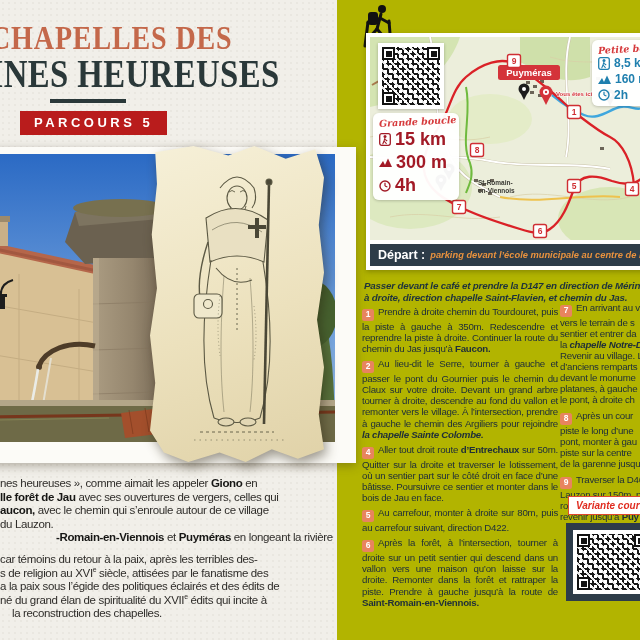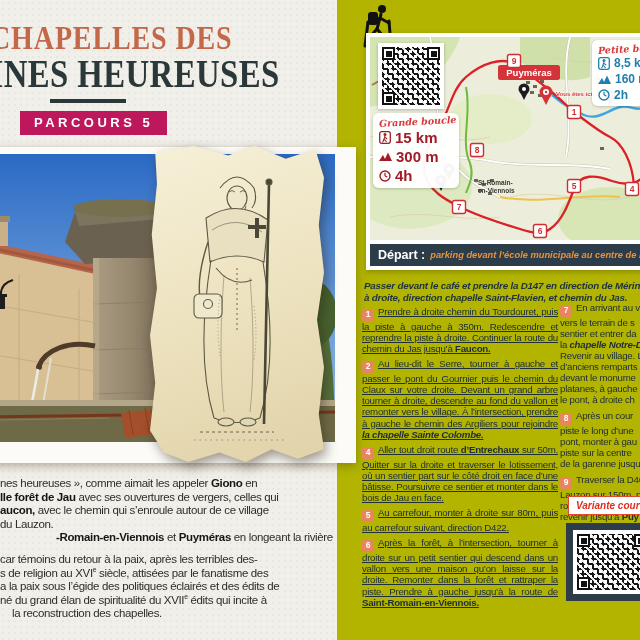--- a/index.html
+++ b/index.html
@@ -11,21 +11,21 @@
   .paper{position:absolute;left:0;top:0;width:337px;height:640px;background:#f1efe9;
          background-image:radial-gradient(rgba(90,80,60,.05) 1px,transparent 1px);background-size:6px 6px;}
   .olive{position:absolute;left:337px;top:0;width:303px;height:640px;background:#b2b400;}
 
   
   .title1{position:absolute;left:-10px;top:20px;font-family:"Liberation Serif",serif;font-weight:700;
           font-size:33px;color:#c4684a;white-space:nowrap;letter-spacing:1px;transform:scaleX(.85);transform-origin:left top;}
   .title2{position:absolute;left:-104px;top:49px;font-family:"Liberation Serif",serif;font-weight:700;
           font-size:41px;color:#2a3839;white-space:nowrap;letter-spacing:.5px;transform:scaleX(.8);transform-origin:left top;}
   .rule{position:absolute;left:50px;top:99px;width:76px;height:4px;background:#2a3839;}
-  .badge-parcours{position:absolute;left:20px;top:111px;background:#be185d;color:#fff;font-weight:700;
+  .badge-parcours{position:absolute;left:20px;top:111px;background:#b91c1c;color:#fff;font-weight:700;
           font-size:13px;letter-spacing:3.5px;padding:4px 14px 5px;white-space:nowrap;}
 
   
   .photo-frame{position:absolute;left:-18px;top:147px;width:360px;height:302px;background:#fcfbf7;
           padding:7px;box-sizing:content-box;box-shadow:0 3px 9px rgba(60,50,30,.35);}
   .photo{position:relative;width:346px;height:288px;overflow:hidden;background:#2c6cc2;}
 
   
   .parch-wrap{position:absolute;left:150px;top:146px;width:174px;height:316px;
           filter:drop-shadow(3px 5px 6px rgba(40,30,10,.45));}
@@ -58,33 +58,33 @@
       repeating-linear-gradient(90deg,#151515 0 2px,transparent 2px 5px),
       repeating-linear-gradient(0deg,#151515 0 2px,#fff 2px 5px);}
   .qr .f{position:absolute;width:13px;height:13px;background:#fff;border:2.5px solid #111;box-sizing:border-box;}
   .qr .f::after{content:"";position:absolute;inset:1.5px;background:#111;}
   .f.tl{top:0;left:0}.f.tr{top:0;right:0}.f.bl{bottom:0;left:0}
 
   .loopbox{position:absolute;background:rgba(255,255,255,.96);border-radius:6px;padding:3px 6px 4px;box-shadow:0 1px 3px rgba(0,0,0,.2);}
   .script{font-family:"DejaVu Serif",serif;font-style:italic;font-weight:700;color:#d63a3c;
           font-size:9.5px;transform:rotate(-3deg);white-space:nowrap;margin-bottom:1px;}
   .statrow{display:flex;align-items:center;gap:4px;font-weight:700;white-space:nowrap;margin-top:2px;}
-  .grande .statrow{color:#a21a26;font-size:15px;}
+  .grande .statrow{color:#a21a26;font-size:18px;}
   .petite .statrow{color:#1f7fae;font-size:12px;}
   #grande-box{left:3px;top:76px;width:74px;}
   #petite-box{left:222px;top:3px;width:72px;border-radius:6px 0 0 6px;}
   .statrow svg{flex:0 0 auto}
 
   
   .intro{position:absolute;left:364px;top:280px;color:#1d323c;font-weight:700;font-style:italic;
          font-size:9.8px;letter-spacing:-.2px;line-height:12.3px;}
   .intro div{white-space:nowrap}
   .col-left{position:absolute;left:362px;top:306px;width:196px;}
   .col-right{position:absolute;left:560px;top:302px;width:150px;}
-  .step{margin:0 0 4px;text-align:justify;color:#203038;font-size:9.7px;letter-spacing:-.25px;line-height:11.2px;text-decoration:underline;}
+  .step{margin:0 0 4px;text-align:justify;color:#203038;font-size:9.7px;letter-spacing:-.25px;line-height:11.2px;}
   .nbadge{display:inline-flex;justify-content:center;align-items:center;width:12px;height:12px;
          background:#e8845e;color:#fff;font-weight:700;font-size:8.5px;border-radius:2.5px;
          margin-right:4px;vertical-align:-2px;letter-spacing:0;}
   .rblock{margin-bottom:5px;}
   .rline{white-space:nowrap;color:#203038;font-size:9.7px;letter-spacing:-.25px;line-height:11.1px;}
 
   .variante{position:absolute;left:568px;top:496px;width:110px;background:#fff;border:1.5px solid #e2492e;
          padding:3px 7px;color:#e02c20;font-weight:700;font-style:italic;font-size:10px;white-space:nowrap;}
   .qr2-frame{position:absolute;left:566px;top:523px;width:92px;height:78px;background:#2d3c49;padding:7px;box-sizing:border-box;}
   .qr2-frame .inner{background:#fff;width:100%;height:100%;padding:4px;box-sizing:border-box;}

